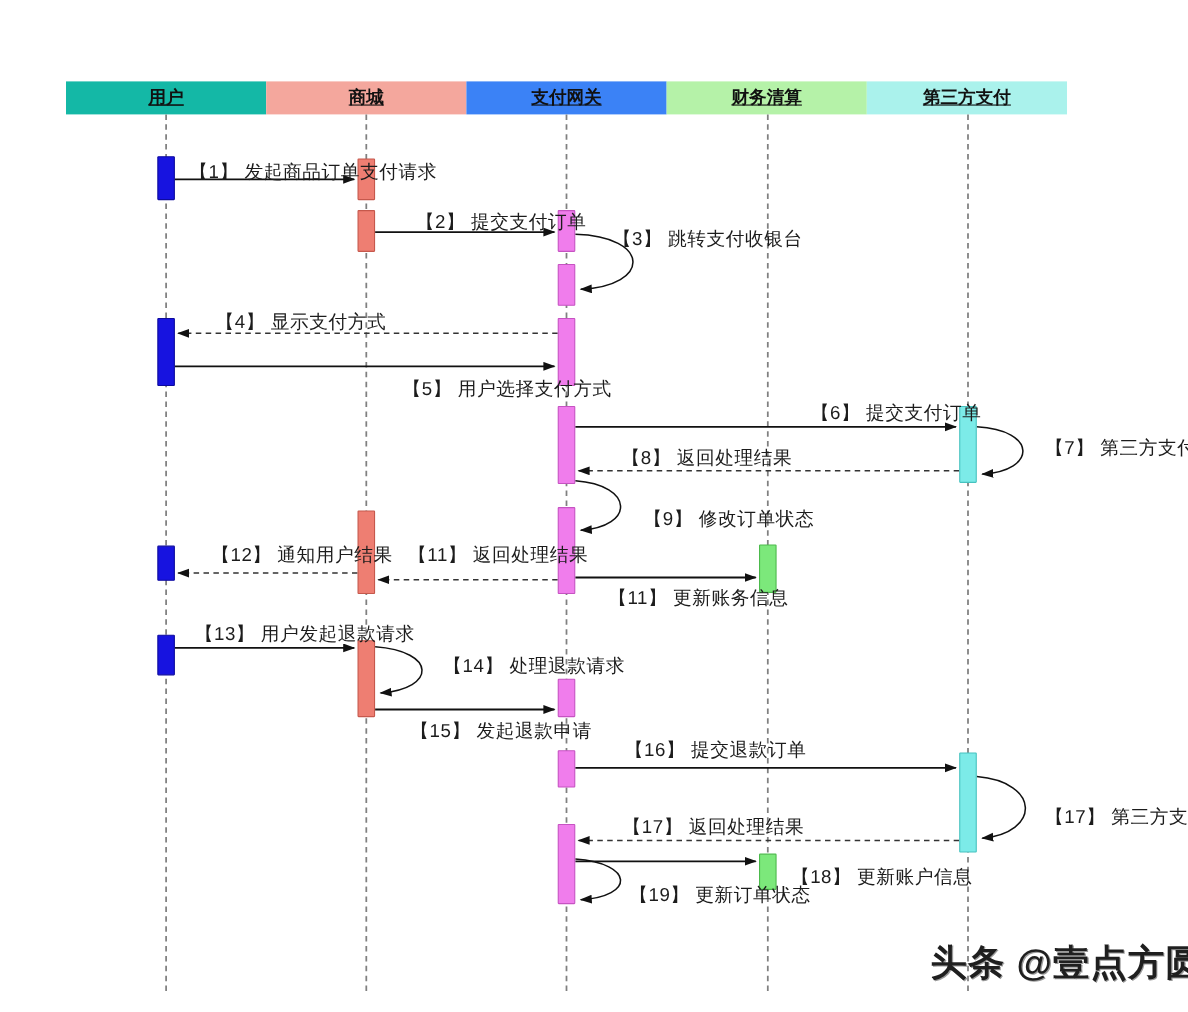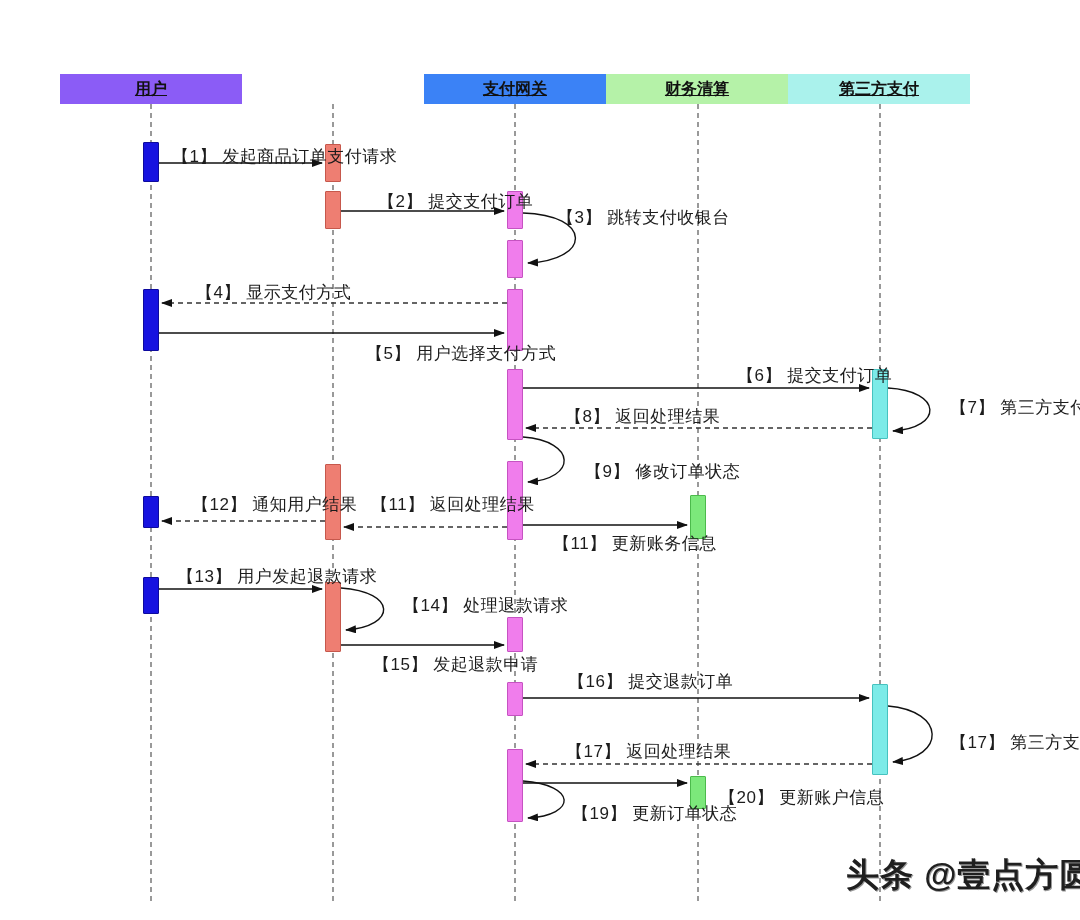--- a/index.html
+++ b/index.html
@@ -32,22 +32,25 @@
     font-size:33px;font-weight:800;color:#1f1f1f;
     white-space:nowrap;letter-spacing:1px;
     text-shadow:1px 1px 0 #9a9a9a;
   }
 </style>
 </head>
 <body>
 
 <div class="canvas">
 
-  <div class="hdr" style="left:60px;background:#8b5cf6;text-decoration:underline;">
+  <div class="hdr" style="left:60px;background:#14b8a6;text-decoration:underline;">
       <span>用户</span>
+    </div>
+  <div class="hdr" style="left:242px;background:#f4a79d;">
+      <span>商城</span>
     </div>
   <div class="hdr" style="left:424px;background:#3b82f6;">
       <span>支付网关</span>
     </div>
   <div class="hdr" style="left:606px;background:#b5f2a8;">
       <span>财务清算</span>
     </div>
   <div class="hdr" style="left:788px;background:#aaf2ec;">
       <span>第三方支付</span>
     </div>
@@ -124,18 +127,18 @@
   <span class="msg" style="left:585px;top:460px;">【9】 修改订单状态</span>
   <span class="msg" style="left:371px;top:493px;">【11】 返回处理结果</span>
   <span class="msg" style="left:192px;top:493px;">【12】 通知用户结果</span>
   <span class="msg" style="left:553px;top:532px;">【11】 更新账务信息</span>
   <span class="msg" style="left:177px;top:565px;">【13】 用户发起退款请求</span>
   <span class="msg" style="left:403px;top:594px;">【14】 处理退款请求</span>
   <span class="msg" style="left:373px;top:653px;">【15】 发起退款申请</span>
   <span class="msg" style="left:568px;top:670px;">【16】 提交退款订单</span>
   <span class="msg" style="left:950px;top:731px;">【17】 第三方支付处理</span>
   <span class="msg" style="left:566px;top:740px;">【17】 返回处理结果</span>
-  <span class="msg" style="left:719px;top:786px;">【20】 更新账户信息</span>
+  <span class="msg" style="left:719px;top:786px;">【18】 更新账户信息</span>
   <span class="msg" style="left:572px;top:802px;">【19】 更新订单状态</span>
 
   <div class="watermark">头条 @壹点方圆</div>
 
 </div>
 
 </body></html>

